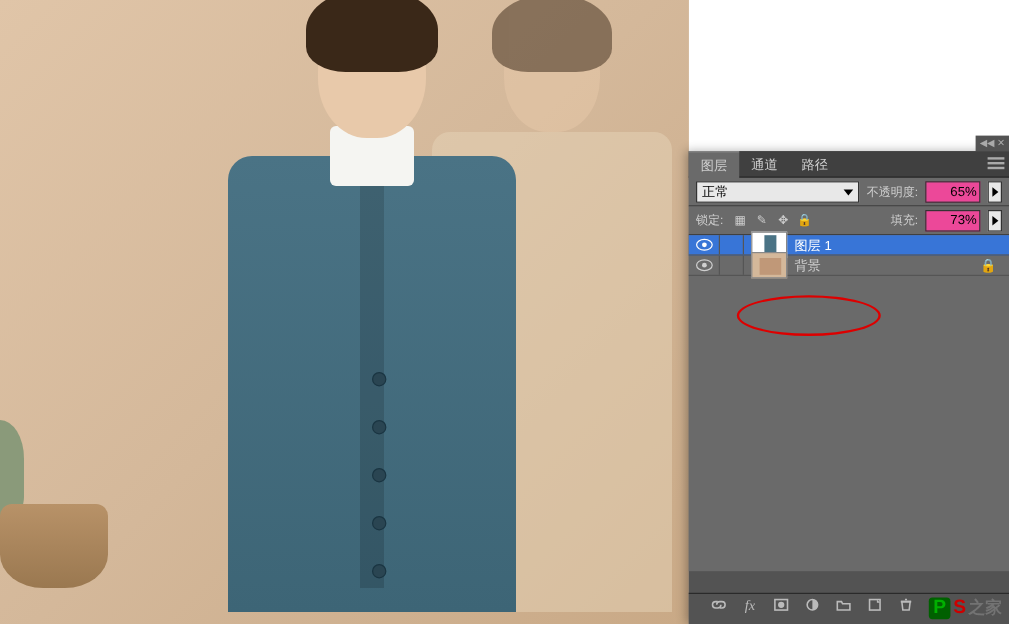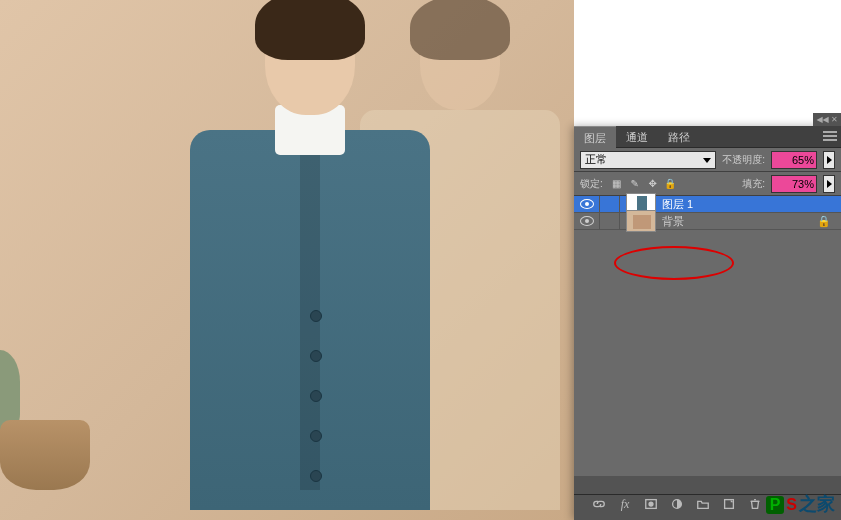--- a/index.html
+++ b/index.html
@@ -52,21 +52,21 @@
 .layer-name{font-size:11px}
 .layer-name.italic{}
 .lock-ind{margin-left:auto;margin-right:10px;font-size:11px;color:#999}
 .ellipse{position:absolute;left:614px;top:246px;width:120px;height:34px;border:2px solid #d00;border-radius:50%;pointer-events:none}
 .footer{position:absolute;bottom:0;left:0;right:0;height:26px;background:#535353;border-top:1px solid #2a2a2a;display:flex;align-items:flex-start;padding:0 16px;gap:8px}
 .footer-icon{width:18px;height:18px;display:flex;align-items:center;justify-content:center;color:#bbb;font-size:12px}
 .footer-icon svg{width:14px;height:14px;fill:none;stroke:#bbb;stroke-width:1.5}
 .watermark{position:absolute;right:6px;bottom:4px;font-size:16px;font-weight:bold;display:flex;align-items:baseline;gap:2px}
 .watermark .p{color:#00b000;background:#006000;padding:0 4px;border-radius:3px}
 .watermark .s{color:#c00}
-.watermark .cn{color:#0c4a6e;font-size:18px}
+.watermark .cn{color:#737373;font-size:14px}
 </style>
 </head>
 <body>
 
 <div class="canvas">
   <div class="photo-bg"></div>
   <div class="branches"></div>
   <div class="pottery">
     <div class="vase"></div>
     <div class="pot"></div>

